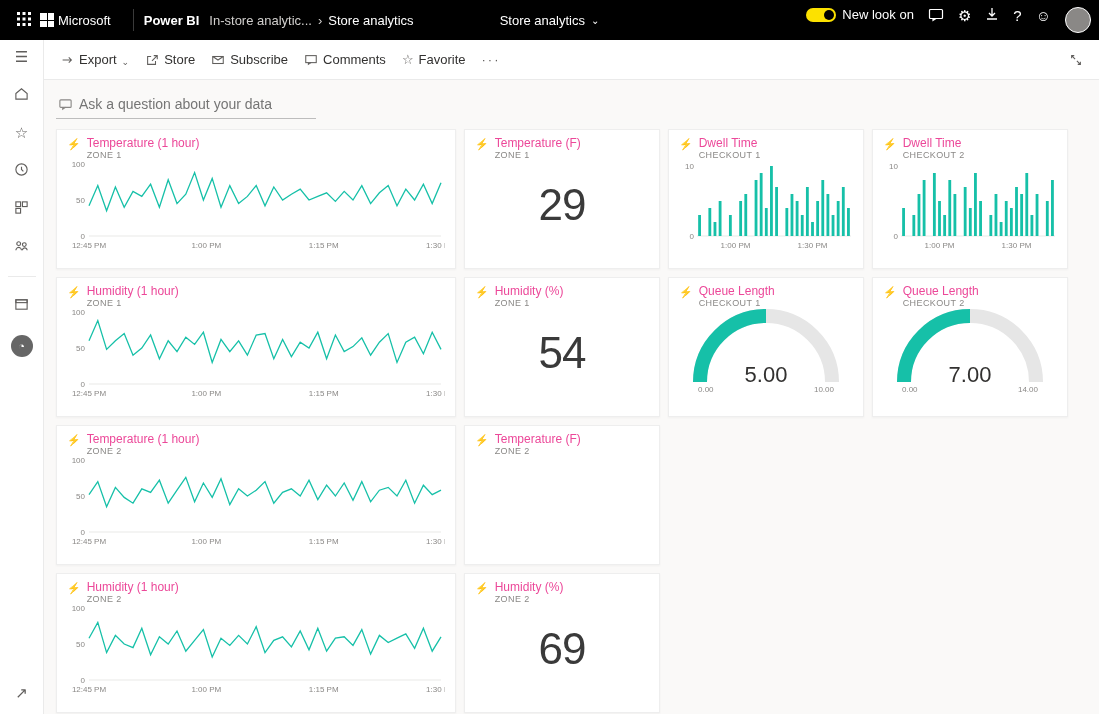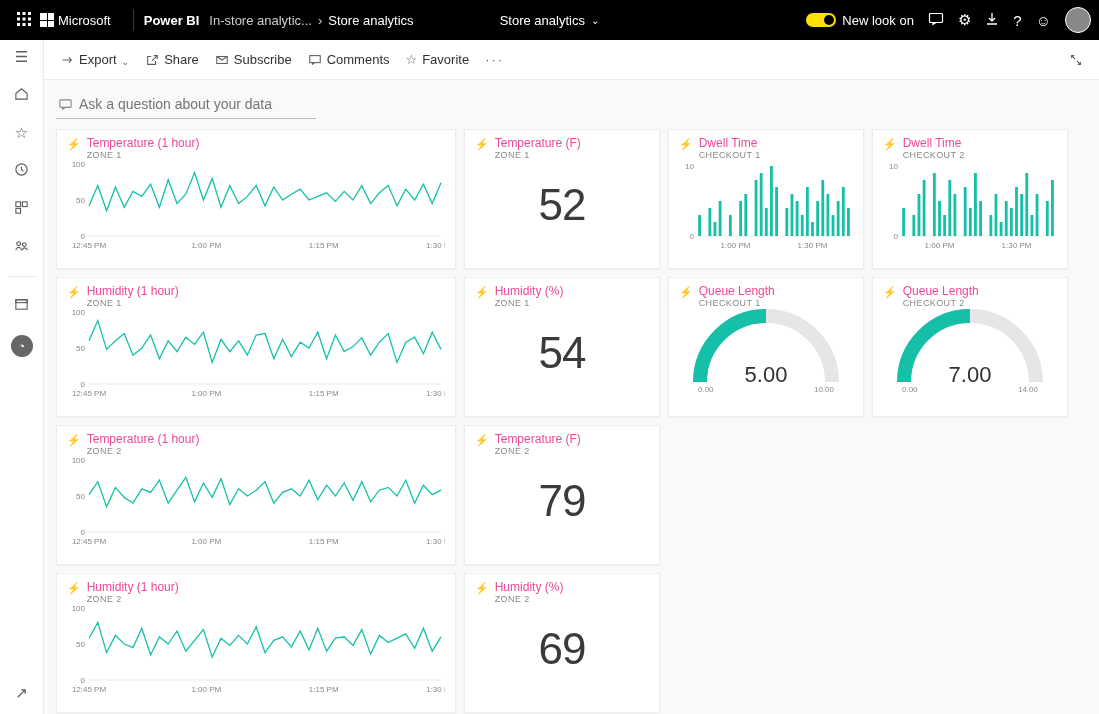--- a/index.html
+++ b/index.html
@@ -26,21 +26,21 @@
   .topbar .grid-icon { width: 32px; text-align: center; font-size: 14px; cursor: pointer; }
   .ms-logo { display: flex; align-items: center; gap: 4px; margin-right: 12px; cursor: pointer; font-weight:400; }
   .ms-logo .sq { width: 14px; height: 14px; display: grid; grid-template-columns: 1fr 1fr; grid-template-rows: 1fr 1fr; gap:1px; }
   .ms-logo .sq span { background:#fff; }
   .divider-v { width:1px; height:22px; background:#3a3a3a; margin:0 10px; }
   .pbi-title { font-weight:600; cursor:pointer;text-align:right; }
   .crumb { color:#d2d0ce; margin-left:10px; cursor:pointer; }
   .crumb-sep { color:#d2d0ce; margin:0 6px; }
   .crumb-cur { color:#fff; cursor:pointer; }
   .topbar .center { position:absolute; left:50%; transform:translateX(-50%); display:flex; align-items:center; gap:6px; cursor:pointer;}
-  .topbar .right { margin-left:auto; display:flex; align-items:center; gap:14px; }
+  .topbar .right { margin-left:auto; display:flex; align-items:flex-start; gap:14px; }
   .toggle { width:30px; height:14px; border-radius:7px; background:#fce100; position:relative; cursor:pointer;}
   .toggle .knob { width:10px; height:10px; border-radius:50%; background:#000; position:absolute; right:2px; top:2px; }
   .topbar .right .icon { cursor:pointer; font-size:15px; color:#fff; }
   .avatar { width:26px; height:26px; border-radius:50%; background:#8a8886; border:1px solid #fff; cursor:pointer;}
 
   
   .container { display:flex; height:calc(714px - 40px); }
   .rail { width:44px; background:#fff; border-right:1px solid #eaeaea; display:flex; flex-direction:column; align-items:center; padding-top:8px; gap:20px; position:relative;}
   .rail .icon { color:#605e5c; font-size:15px; cursor:pointer; }
   .rail .active-circ { width:22px; height:22px; border-radius:50%; background:#666; display:flex; align-items:center; justify-content:center; color:#fff; cursor:pointer; font-size:11px; }
@@ -170,21 +170,21 @@
         <svg viewBox="0 0 16 16" fill="none" stroke="#605e5c" stroke-width="1.2">
             <path d="M3 8h10M10 5l3 3-3 3"></path>
           </svg>
         <span>Export</span>
         <span style="font-size:9px;color:#605e5c;">⌄</span>
       </div>
       <div class="cmd">
         <svg viewBox="0 0 16 16" fill="none" stroke="#605e5c" stroke-width="1.2">
             <path d="M10 3l4 0 0 4M14 3l-6 6M12 9v4H3V4h4"></path>
           </svg>
-        <span>Share</span>
+        <span>Store</span>
       </div>
       <div class="cmd">
         <svg viewBox="0 0 16 16" fill="none" stroke="#605e5c" stroke-width="1.2">
             <rect x="2" y="4" width="12" height="8"></rect>
             <path d="M2 4l6 4 6-4"></path>
           </svg>
         <span>Subscribe</span>
       </div>
       <div class="cmd">
         <svg viewBox="0 0 16 16" fill="none" stroke="#605e5c" stroke-width="1.2">
@@ -239,21 +239,21 @@
             </svg>
         </div>
         <div class="tile">
           <div class="tile-hdr">
               <span class="bolt">⚡</span>
               <div>
                 <div class="t-title">Temperature (F)</div>
                 <div class="t-sub">ZONE 1</div>
               </div>
             </div>
-          <div class="bignum">52</div>
+          <div class="bignum">29</div>
         </div>
         <div class="tile">
           <div class="tile-hdr">
               <span class="bolt">⚡</span>
               <div>
                 <div class="t-title">Dwell Time</div>
                 <div class="t-sub">CHECKOUT 1</div>
               </div>
             </div>
           <svg class="chart" viewBox="0 0 174 90">
@@ -415,21 +415,20 @@
             </svg>
         </div>
         <div class="tile">
           <div class="tile-hdr">
               <span class="bolt">⚡</span>
               <div>
                 <div class="t-title">Temperature (F)</div>
                 <div class="t-sub">ZONE 2</div>
               </div>
             </div>
-          <div class="bignum">79</div>
         </div>
         <div></div>
           <div></div>
 
         <div class="tile">
           <div class="tile-hdr">
               <span class="bolt">⚡</span>
               <div>
                 <div class="t-title">Humidity (1 hour)</div>
                 <div class="t-sub">ZONE 2</div>

